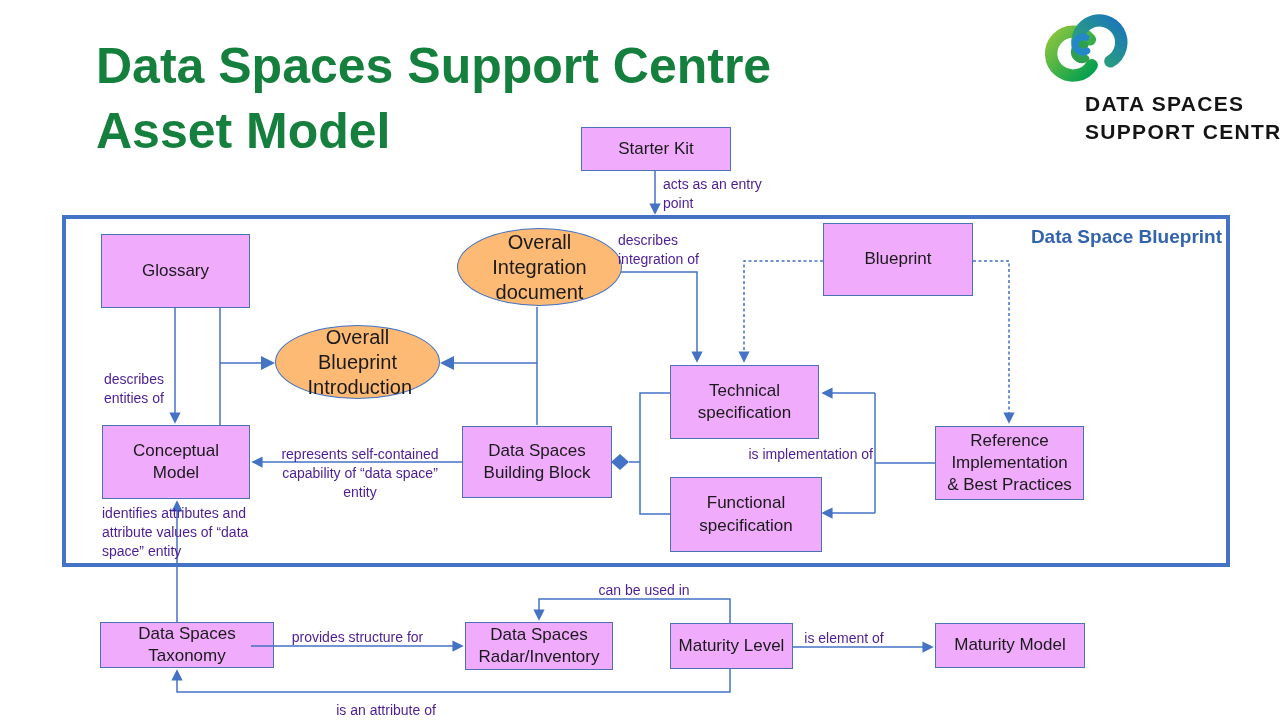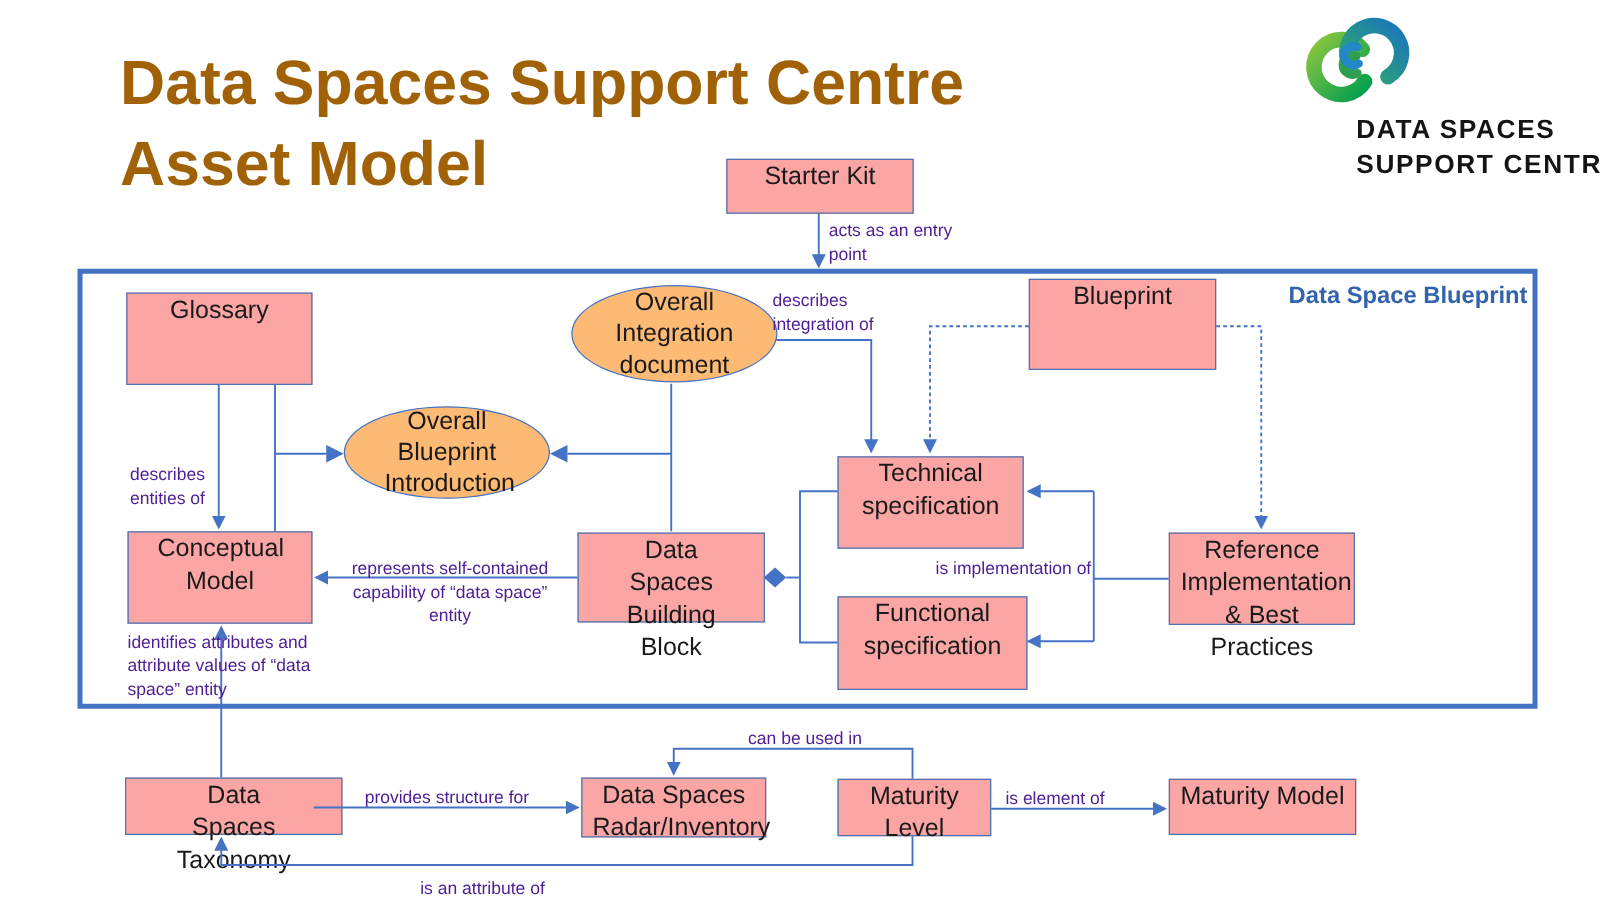--- a/index.html
+++ b/index.html
@@ -1,29 +1,29 @@
 <!DOCTYPE html>
 <html><head>
 <meta charset="utf-8">
 <style>
   html,body{margin:0;padding:0;background:#fff;}
   .stage{position:relative;width:1280px;height:720px;background:#ffffff;
          font-family:"Liberation Sans",sans-serif;overflow:hidden;}
   .title{position:absolute;left:96px;top:34px;width:790px;
-         font-size:50px;font-weight:700;color:#a16207;line-height:1.3;}
+         font-size:50px;font-weight:700;color:#15803d;line-height:1.3;}
   .logo{position:absolute;left:1038px;top:6px;width:236px;}
   .logo-text{position:absolute;left:47px;top:84px;font-size:21px;font-weight:700;
              letter-spacing:1.3px;color:#141414;line-height:1.32;white-space:nowrap;}
   .bp{position:absolute;left:62px;top:215px;width:1160px;height:344px;
       border:4px solid #4472c4;background:transparent;}
   .bp-label{position:absolute;left:1014px;top:226px;width:208px;text-align:right;
             font-size:19px;font-weight:700;color:#3263ae;}
-  .box{position:absolute;background:#fca5a5;border:1.5px solid #4a72b4;
-       display:flex;align-items:flex-start;justify-content:center;text-align:center;
-       font-size:20px;color:#1a1a1a;line-height:1.3;box-sizing:border-box;}
+  .box{position:absolute;background:#f0abfc;border:1.5px solid #4a72b4;
+       display:flex;align-items:center;justify-content:center;text-align:center;
+       font-size:17px;color:#1a1a1a;line-height:1.3;box-sizing:border-box;}
   .ellipse{position:absolute;background:#fdba74;border:1.5px solid #4472c4;border-radius:50%;
        display:flex;align-items:center;justify-content:center;text-align:center;
        font-size:20px;color:#1a1a1a;line-height:1.25;box-sizing:border-box;}
   .elabel{position:absolute;color:#4c1d95;font-size:14px;line-height:1.34;}
   .c{text-align:center;}
   .r{text-align:right;}
   .wires{position:absolute;left:0;top:0;pointer-events:none;}
 </style>
 </head>
 <body>

